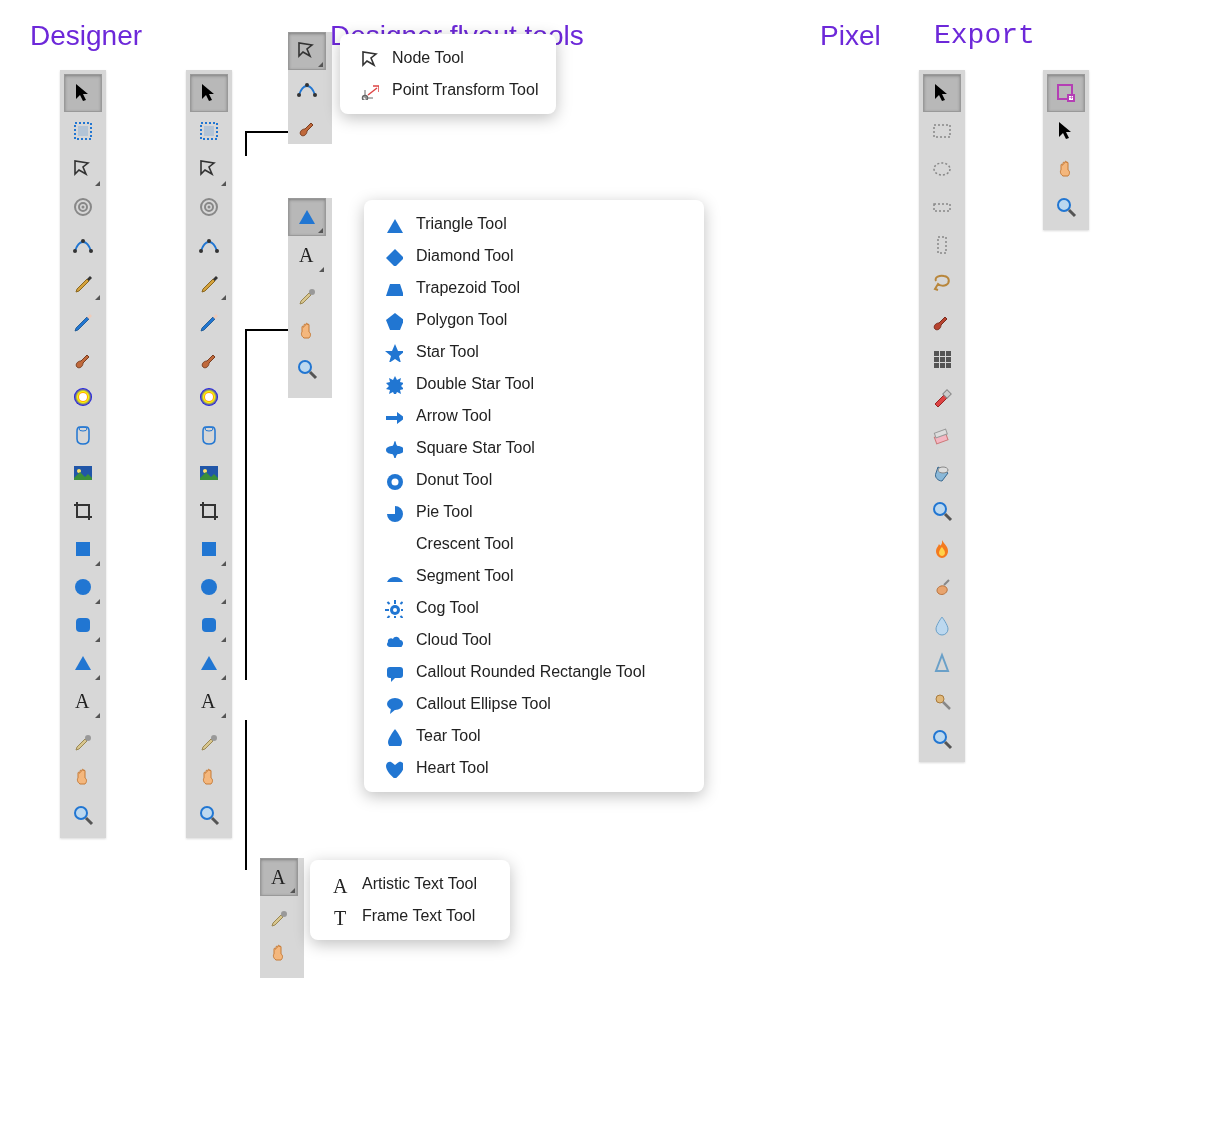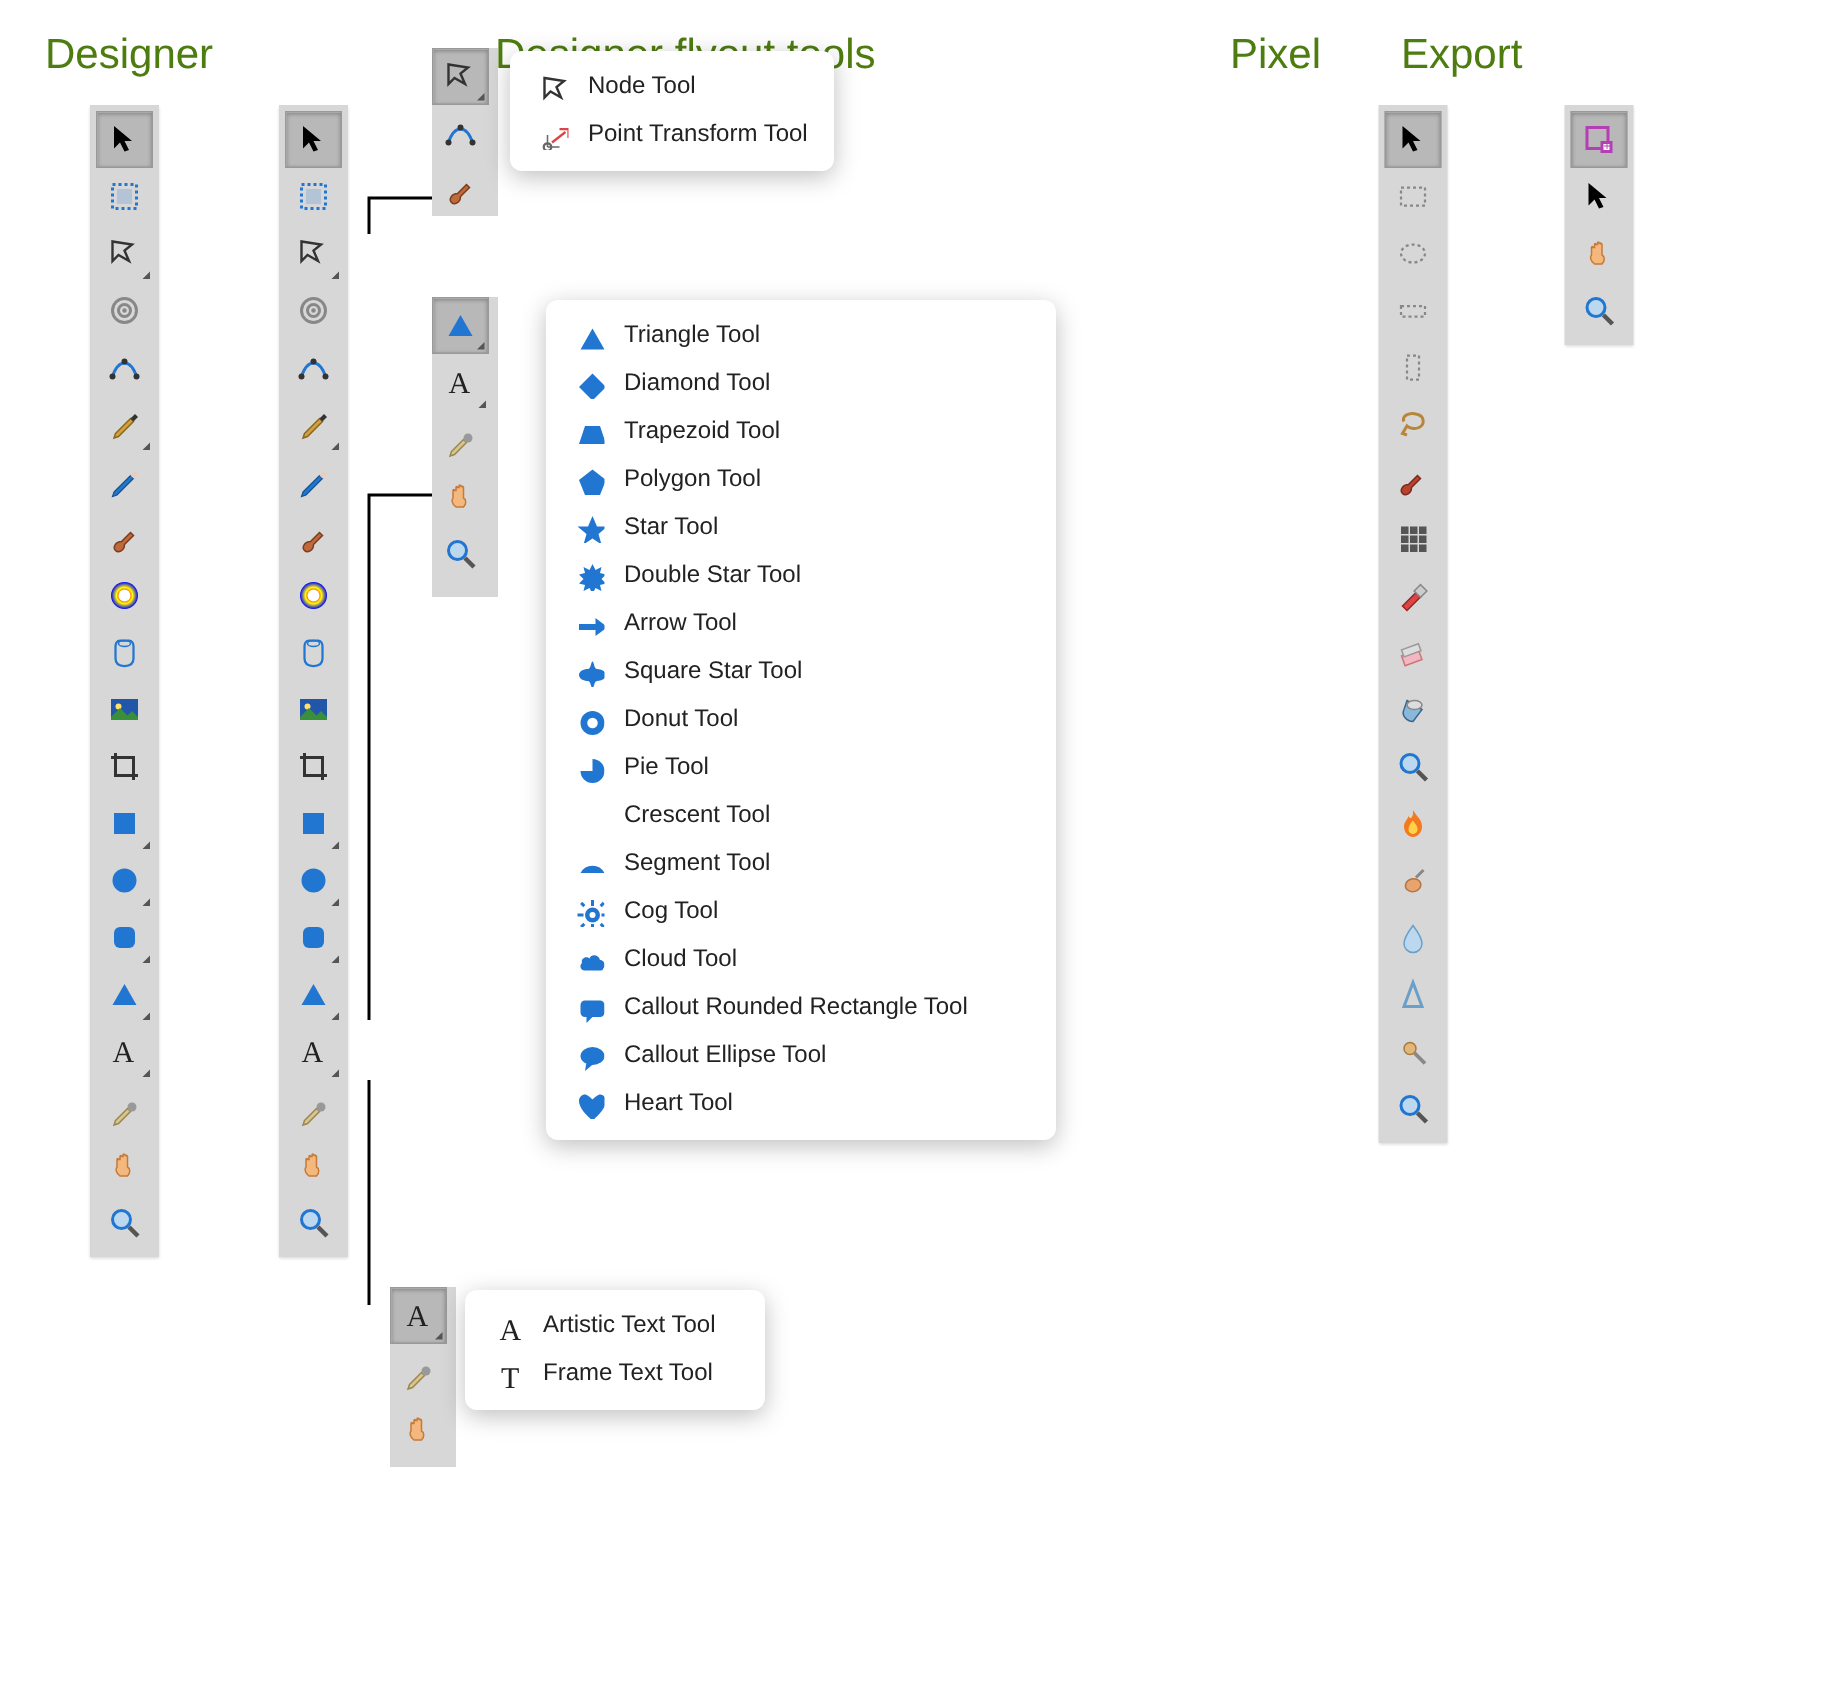--- a/index.html
+++ b/index.html
@@ -1,23 +1,23 @@
 <!DOCTYPE html>
 <html><head>
 <meta charset="utf-8">
 <style>
 * { box-sizing: border-box; margin: 0; padding: 0; }
 body { font-family: -apple-system, "Segoe UI", Arial, sans-serif; background: #fff; padding: 20px; width: 1231px; }
 
-.header-labels { display: flex; font-size: 28px; color: #4d7c0f; font-weight: 400; margin-bottom: 18px; }
+.header-labels { display: flex; font-size: 28px; color: #6d28d9; font-weight: 400; margin-bottom: 18px; }
 .header-labels span { display: inline-block; }
 .lbl-designer { width: 180px; padding-left: 10px;}
 .lbl-flyout { width: 560px; padding-left: 130px;}
 .lbl-pixel { width: 160px; padding-left: 60px;}
-.lbl-export { padding-left: 14px;}
+.lbl-export { padding-left: 14px; font-family: Liberation Mono, monospace;}
 
 .main { display: flex; align-items: flex-start; gap: 24px; }
 
 .toolbar { background: #d7d7d7; padding: 4px; display: flex; flex-direction: column; gap: 0; box-shadow: 0 1px 2px rgba(0,0,0,0.15); }
 .tool { width: 38px; height: 38px; display: flex; align-items: center; justify-content: center; position: relative; cursor: pointer; }
 .tool.selected { background: #b8b8b8; box-shadow: inset 0 1px 3px rgba(0,0,0,0.3); border: 1px solid #999; }
 .tool .corner { position: absolute; right: 2px; bottom: 2px; width: 0; height: 0; border-left: 5px solid transparent; border-bottom: 5px solid #555; }
 .tool svg { width: 24px; height: 24px; }
 
 .flyout-area { position: relative; width: 540px; height: 980px; }
@@ -733,20 +733,28 @@
             <span class="fi-icon">
               <svg>
                 <use href="#i-callout-ellipse"></use>
               </svg>
             </span>
             <span>Callout Ellipse Tool</span>
           </div>
           <div class="flyout-item">
             <span class="fi-icon">
               <svg>
+                <use href="#i-tear"></use>
+              </svg>
+            </span>
+            <span>Tear Tool</span>
+          </div>
+          <div class="flyout-item">
+            <span class="fi-icon">
+              <svg>
                 <use href="#i-heart"></use>
               </svg>
             </span>
             <span>Heart Tool</span>
           </div>
         </div>
 
       <div class="flyout-panel panel-text" id="panel-text">
           <div class="flyout-item">
             <span class="fi-icon">

